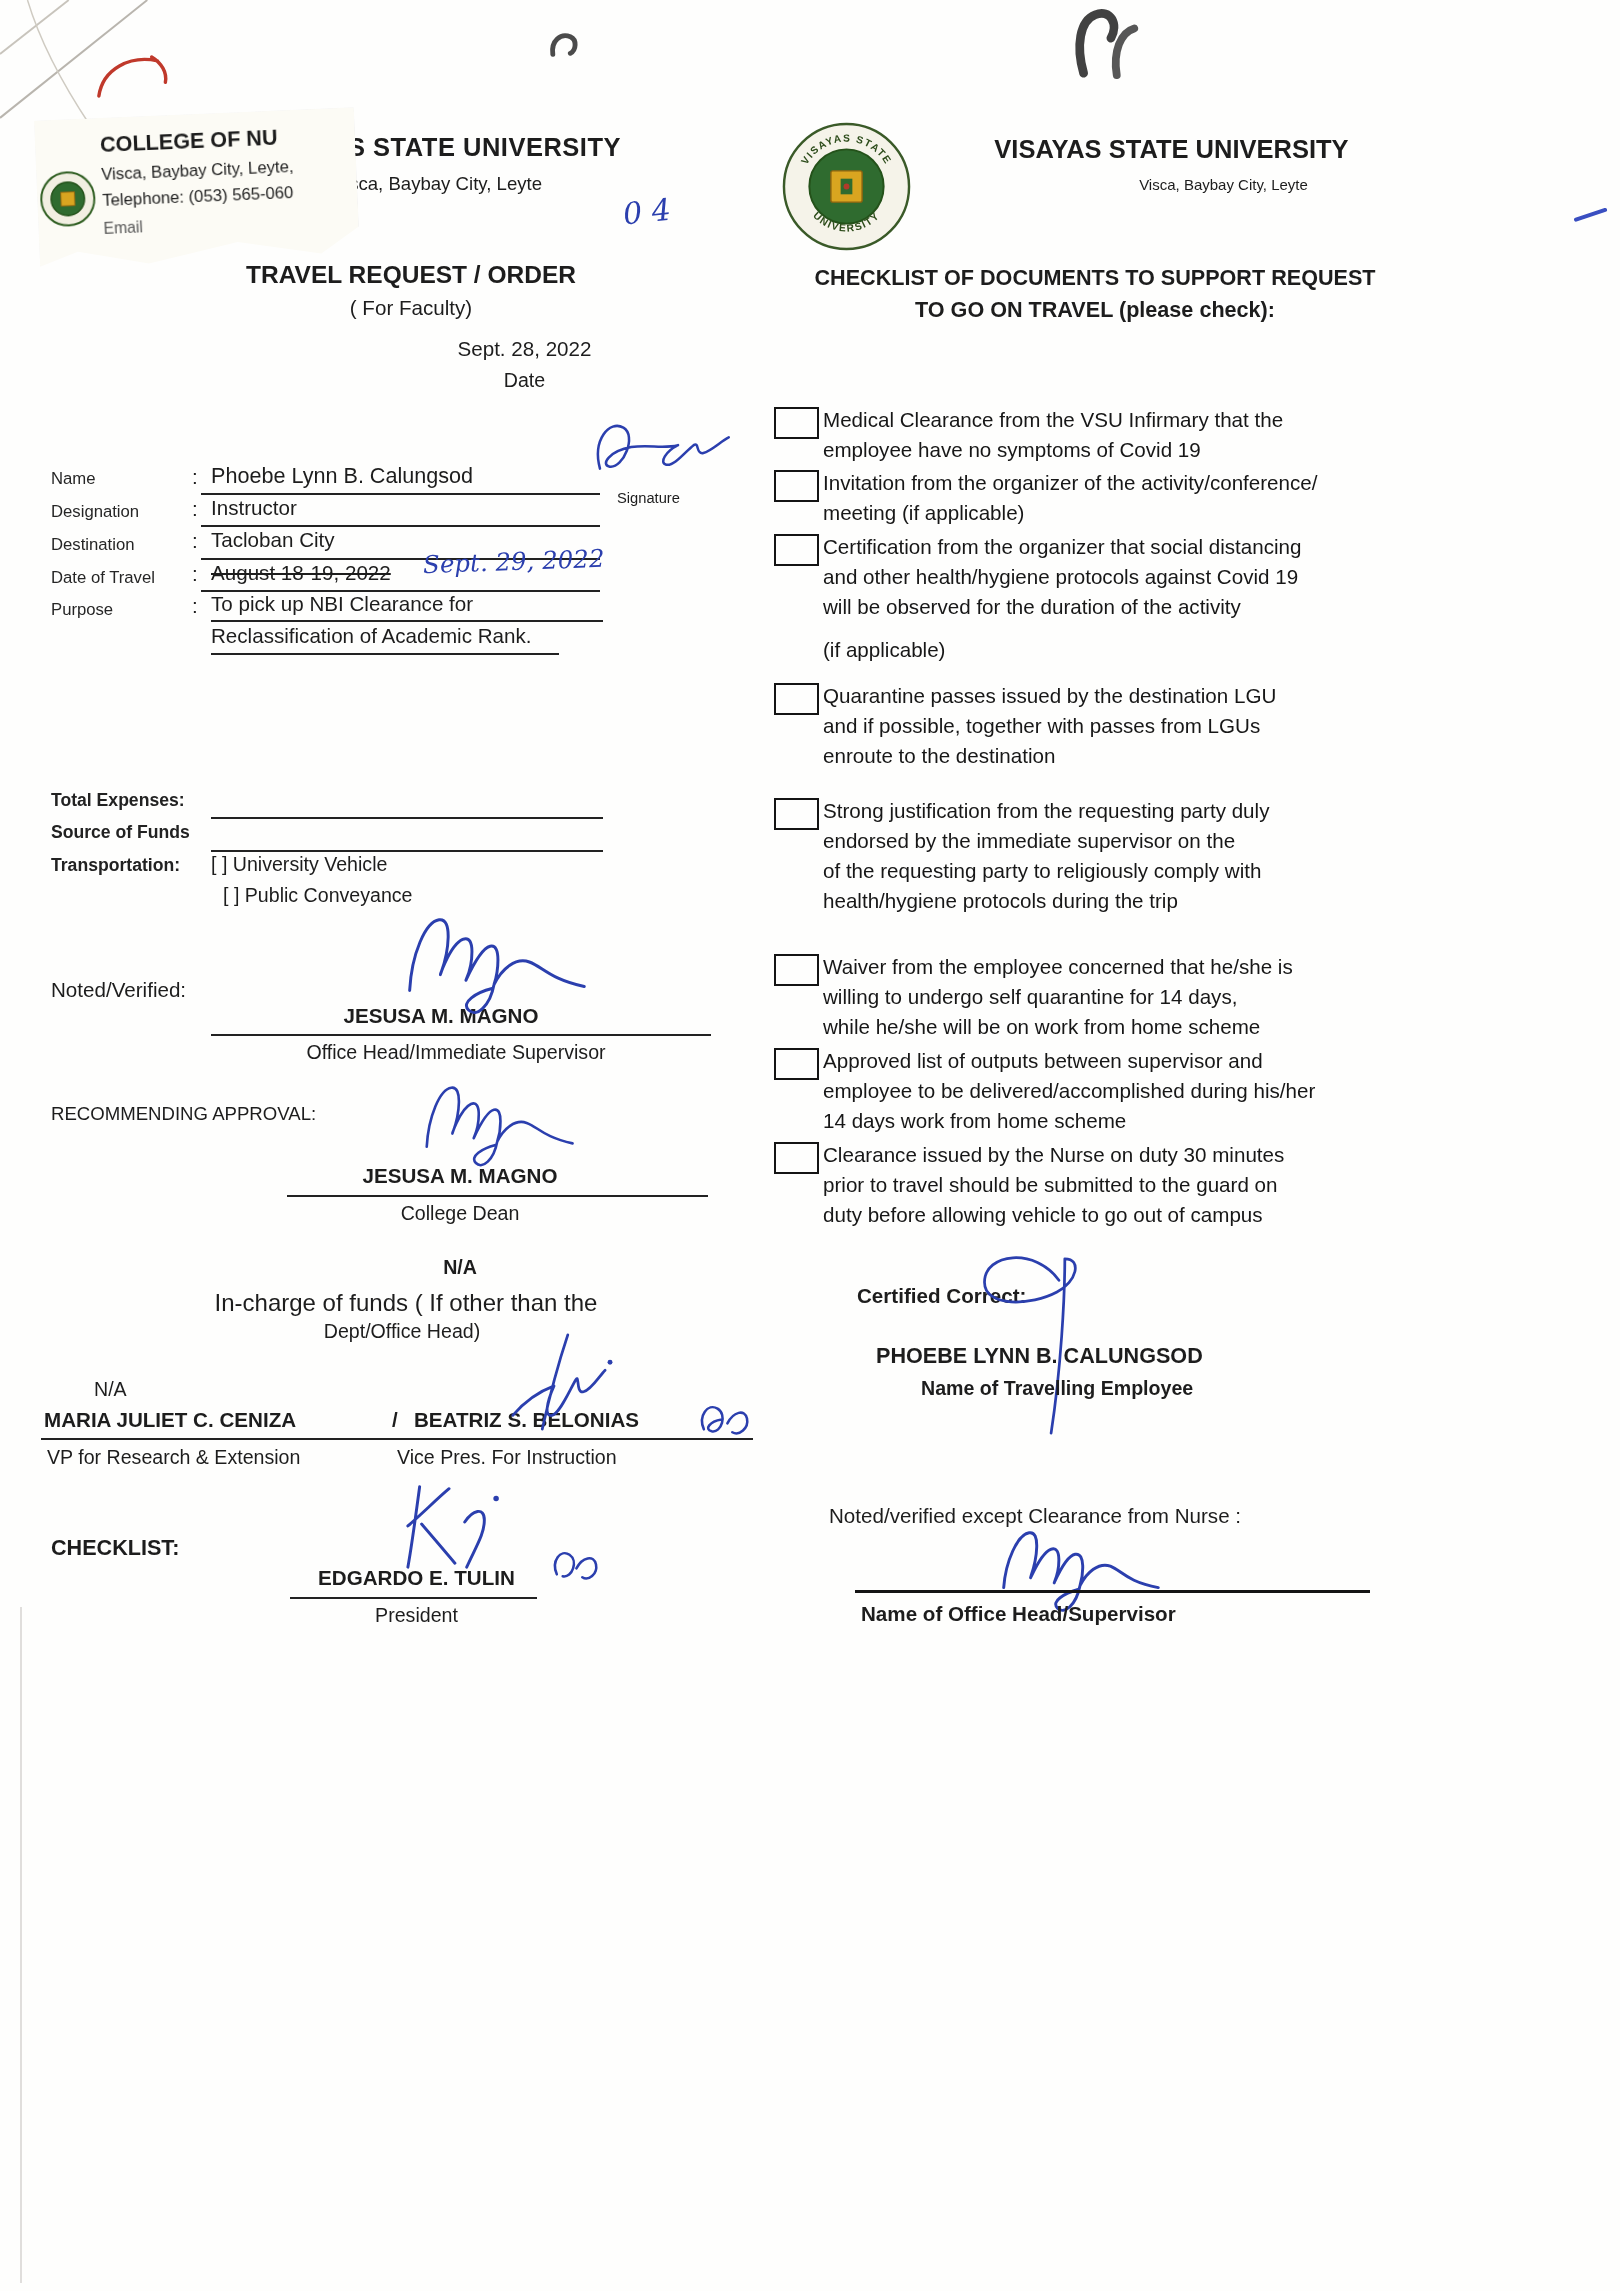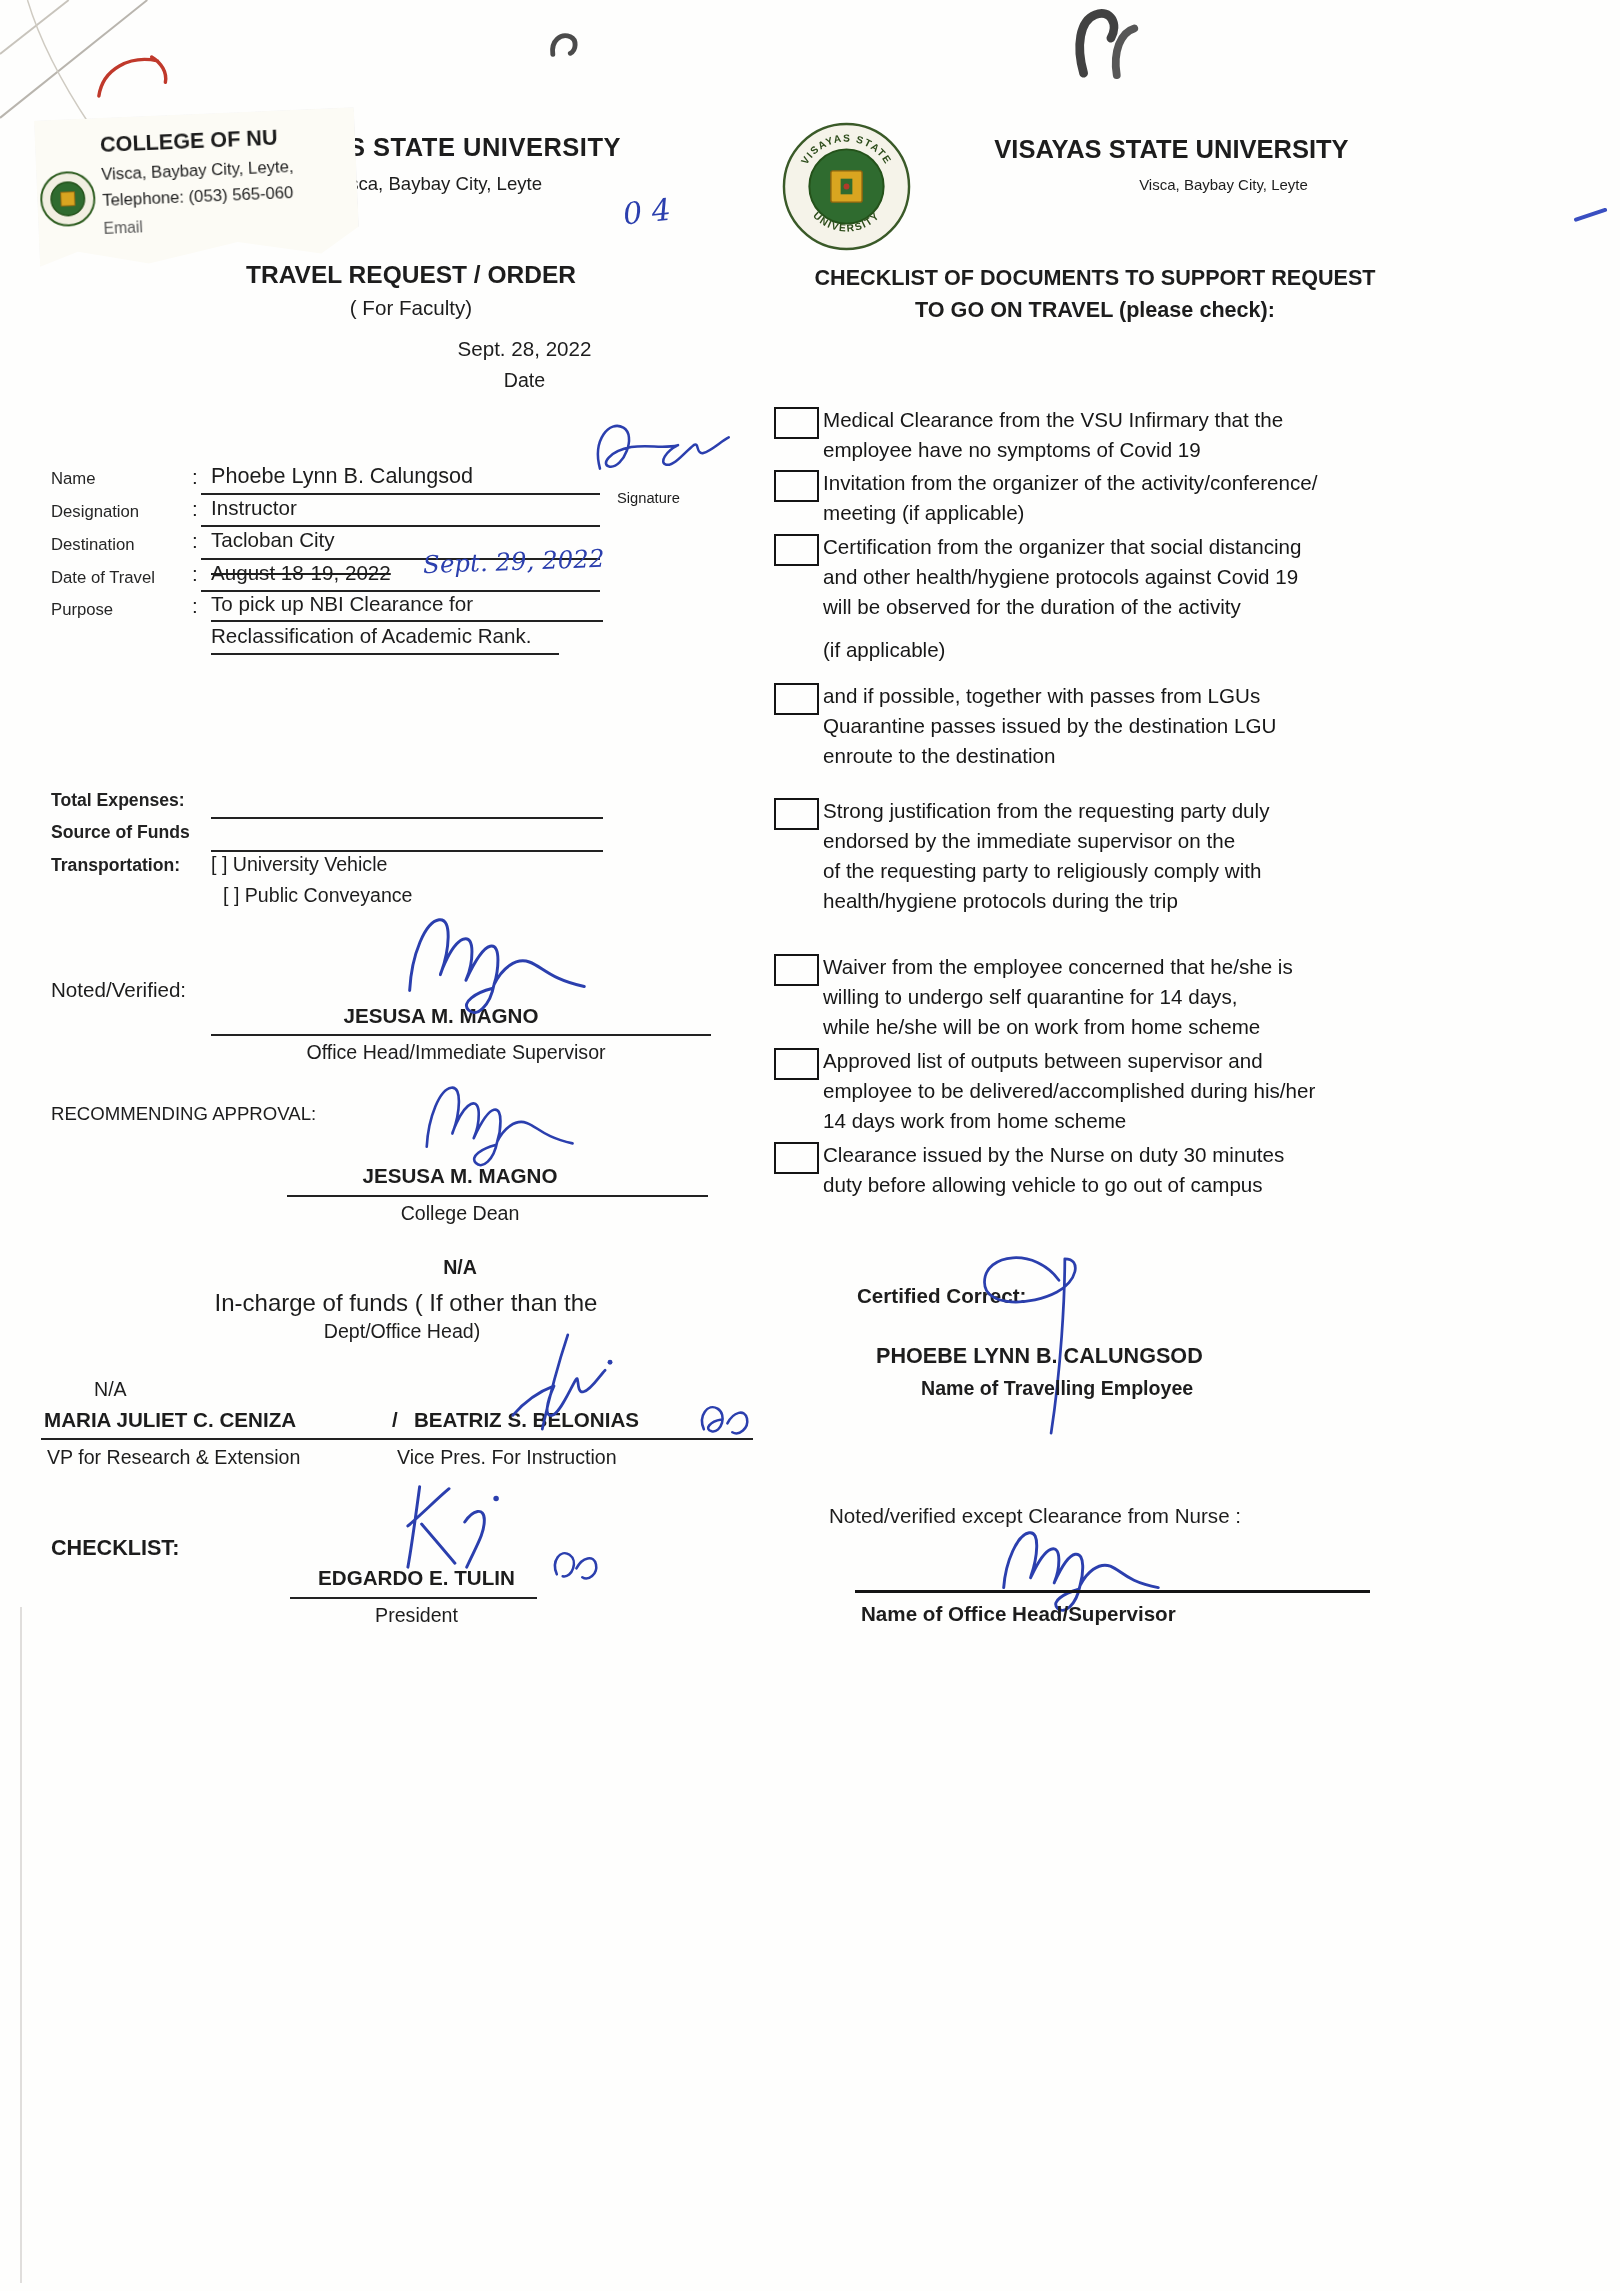--- a/index.html
+++ b/index.html
@@ -210,22 +210,22 @@
       <div>Certification from the organizer that social distancing</div>
       <div>and other health/hygiene protocols against Covid 19</div>
       <div>will be observed for the duration of the activity</div>
       <div class="cl-extra">(if applicable)</div>
     </div>
   </div>
 
   <div class="cl-item" style="top:681px">
     <div class="cbx"></div>
     <div class="cl-text">
+      <div>Quarantine passes issued by the destination LGU</div>
       <div>and if possible, together with passes from LGUs</div>
-      <div>Quarantine passes issued by the destination LGU</div>
       <div>enroute to the destination</div>
     </div>
   </div>
 
   <div class="cl-item" style="top:796px">
     <div class="cbx"></div>
     <div class="cl-text">
       <div>Strong justification from the requesting party duly</div>
       <div>endorsed by the immediate supervisor on the</div>
       <div>of the requesting party to religiously comply with</div>
@@ -248,20 +248,21 @@
       <div>Approved list of outputs between supervisor and</div>
       <div>employee to be delivered/accomplished during his/her</div>
       <div>14 days work from home scheme</div>
     </div>
   </div>
 
   <div class="cl-item" style="top:1140px">
     <div class="cbx"></div>
     <div class="cl-text">
       <div>Clearance issued by the Nurse on duty 30 minutes</div>
+      <div>prior to travel should be submitted to the guard on</div>
       <div>duty before allowing vehicle to go out of campus</div>
     </div>
   </div>
 
   <span class="abs b" style="left:857px;top:1284px;font-size:20.6px">Certified Correct:</span>
   <svg class="sig" style="left:961px;top:1237px" width="142" height="211" viewBox="0 0 145 215">
     <path d="M100 44 C76 10 24 16 24 46 C24 72 72 70 98 56 C118 46 124 22 106 22 M106 22 C106 62 102 135 92 200" stroke="#2b3fae" stroke-width="2.8" fill="none" stroke-linecap="round"></path>
   </svg>
   <div class="abs b" style="left:876px;top:1343px;font-size:21.6px">PHOEBE LYNN B. CALUNGSOD</div>
   <div class="abs b" style="left:921px;top:1377px;font-size:19.6px">Name of Travelling Employee</div>

